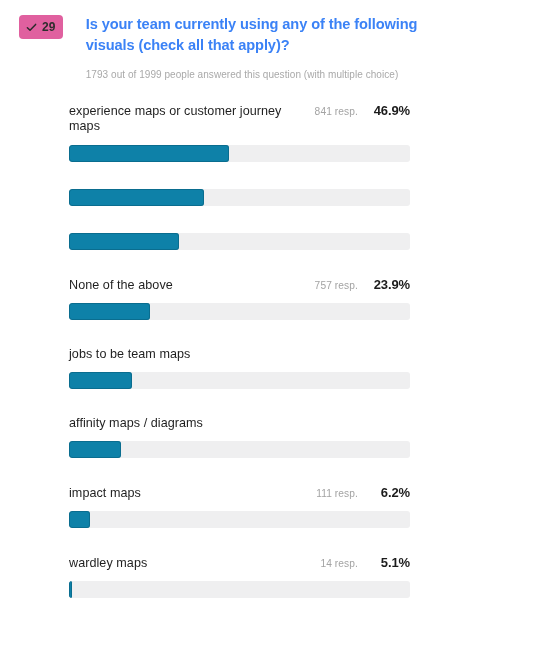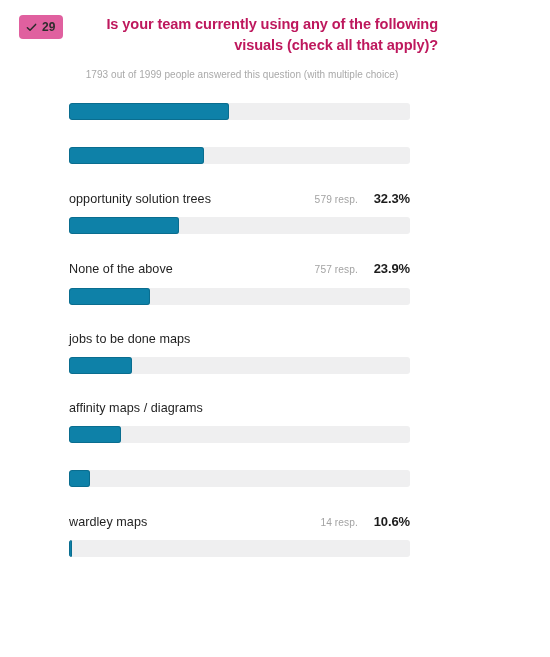--- a/index.html
+++ b/index.html
@@ -60,25 +60,24 @@
   }
 
   .header-text {
     margin-left: 23px;
     flex: 1 1 auto;
     min-width: 0;
   }
   .question-title {
     font-size: 14.6px;
     font-weight: 700;
-    color: #be185d;
+    color: #3b82f6;
     line-height: 1.45;
     letter-spacing: -0.1px;
     margin: 0;
-    text-align: right;
   }
   .question-sub {
     margin-top: 12px;
     font-size: 10px;
     color: #a9a9a9;
     line-height: 1.3;
     letter-spacing: 0.05px;
   }
 
   
@@ -161,80 +160,87 @@
       <span class="badge-num">29</span>
     </div>
     <div class="header-text">
       <h1 class="question-title">Is your team currently using any of the following visuals (check all that apply)?</h1>
       <div class="question-sub">1793 out of 1999 people answered this question (with multiple choice)</div>
     </div>
   </div>
 
   <div class="results" id="results">
       <div class="result-row">
+        <div class="row-top">
+          <div class="row-label">experience maps or customer journey maps</div>
+          <div class="row-stats">
+            <div class="row-resp">841 resp.</div>
+            <div class="row-pct">46.9%</div>
+          </div>
+        </div>
         <div class="bar-track">
           <div class="bar-fill" style="width: 46.9%; background: rgb(14, 129, 168);"></div>
         </div>
       </div>
       <div class="result-row">
         <div class="bar-track">
           <div class="bar-fill" style="width: 39.6%; background: rgb(14, 129, 168);"></div>
         </div>
       </div>
       <div class="result-row">
-        <div class="row-top">
-          <div class="row-label">opportunity solution trees</div>
-          <div class="row-stats">
-            <div class="row-resp">579 resp.</div>
-            <div class="row-pct">32.3%</div>
-          </div>
-        </div>
         <div class="bar-track">
           <div class="bar-fill" style="width: 32.3%; background: rgb(14, 129, 168);"></div>
         </div>
       </div>
       <div class="result-row">
         <div class="row-top">
           <div class="row-label">None of the above</div>
           <div class="row-stats">
             <div class="row-resp">757 resp.</div>
             <div class="row-pct">23.9%</div>
           </div>
         </div>
         <div class="bar-track">
           <div class="bar-fill" style="width: 23.9%; background: rgb(14, 129, 168);"></div>
         </div>
       </div>
       <div class="result-row">
         <div class="row-top">
-          <div class="row-label">jobs to be done maps</div>
+          <div class="row-label">jobs to be team maps</div>
         </div>
         <div class="bar-track">
           <div class="bar-fill" style="width: 18.5%; background: rgb(14, 129, 168);"></div>
         </div>
       </div>
       <div class="result-row">
         <div class="row-top">
           <div class="row-label">affinity maps / diagrams</div>
         </div>
         <div class="bar-track">
           <div class="bar-fill" style="width: 15.3%; background: rgb(14, 129, 168);"></div>
         </div>
       </div>
       <div class="result-row">
+        <div class="row-top">
+          <div class="row-label">impact maps</div>
+          <div class="row-stats">
+            <div class="row-resp">111 resp.</div>
+            <div class="row-pct">6.2%</div>
+          </div>
+        </div>
         <div class="bar-track">
           <div class="bar-fill" style="width: 6.2%; background: rgb(14, 129, 168);"></div>
         </div>
       </div>
       <div class="result-row">
         <div class="row-top">
           <div class="row-label">wardley maps</div>
           <div class="row-stats">
             <div class="row-resp">14 resp.</div>
-            <div class="row-pct">10.6%</div>
+            <div class="row-pct">5.1%</div>
           </div>
         </div>
         <div class="bar-track">
           <div class="bar-fill" style="width: 0.8%; background: rgb(14, 129, 168);"></div>
         </div>
       </div>
     </div>
 
 </div>
 

